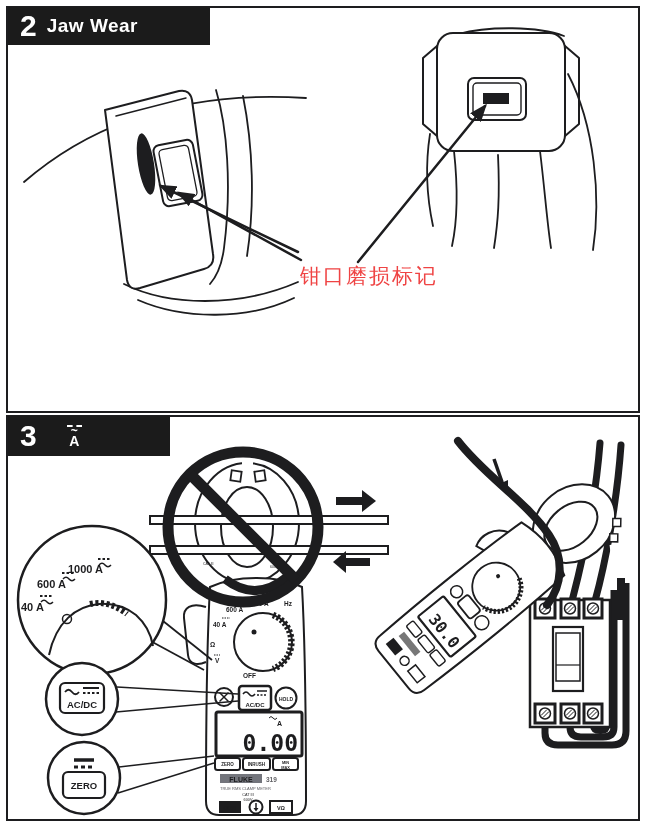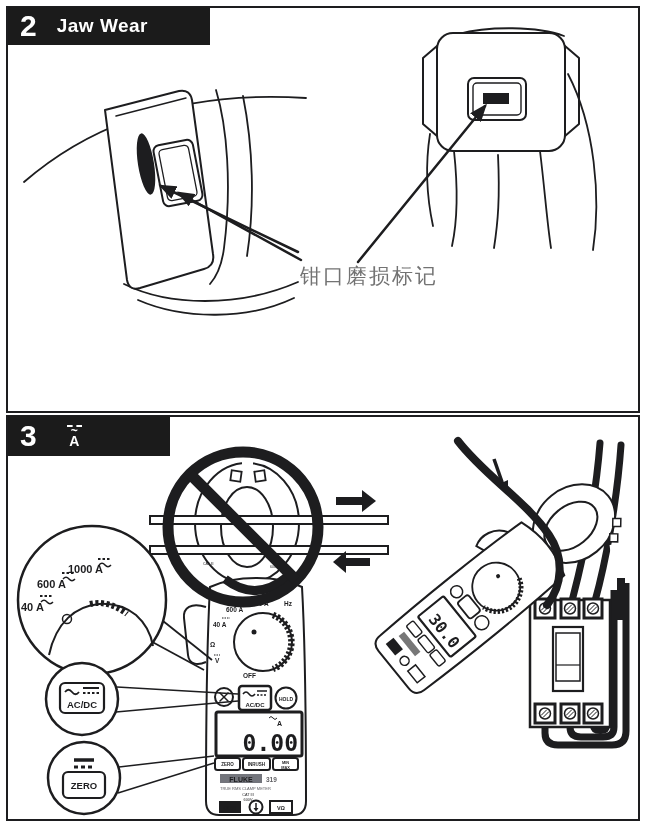--- a/index.html
+++ b/index.html
@@ -4,26 +4,26 @@
 <style>
   html,body{margin:0;padding:0;background:#fff;}
   #page{position:relative;width:646px;height:827px;background:#fff;overflow:hidden;}
   .frame{position:absolute;border:2px solid #1d1d1f;background:#fff;box-sizing:border-box;}
   #frame2{left:6px;top:6px;width:634px;height:407px;}
   #frame3{left:6px;top:415px;width:634px;height:406px;}
   .hbar{position:absolute;background:#1b1b1b;color:#fff;display:flex;align-items:center;z-index:5;}
   #bar2{left:8px;top:7px;width:202px;height:38px;}
   #bar3{left:8px;top:416px;width:162px;height:40px;}
   .hnum{font:bold 30px "Liberation Sans",sans-serif;margin-left:12px;}
-  .htitle{font:bold 19px "Liberation Sans",sans-serif;margin-left:20px;letter-spacing:.5px;}
+  .htitle{font:bold 19px "Liberation Sans",sans-serif;margin-left:10px;letter-spacing:.5px;}
   .hsym{display:flex;flex-direction:column;align-items:center;margin-left:30px;line-height:1;}
   .acdc-dash{width:15px;height:0;border-top:2.5px dashed #fff;margin-bottom:1px;}
   .hsym .tl{font:bold 12px "Liberation Sans",sans-serif;line-height:7px;}
   .hsym .lt{font:bold 14px "Liberation Sans",sans-serif;line-height:13px;}
-  .caption{position:absolute;left:300px;top:262px;font:21px "DejaVu Serif",serif;color:#737373;letter-spacing:2px;z-index:4;}
+  .caption{position:absolute;left:300px;top:262px;font:21px "DejaVu Serif",serif;color:#ef4444;letter-spacing:2px;z-index:4;}
   svg{position:absolute;}
   #art2{left:6px;top:6px;}
   #art3{left:6px;top:415px;}
   svg text{font-family:"Liberation Sans",sans-serif;fill:#1d1d1f;}
   .b{font-weight:bold;}
   .seg{font-family:"DejaVu Sans Mono",monospace;font-weight:bold;}
   .gy{fill:#5f5f63;}
   .ln{stroke:#1d1d1f;fill:none;}
   .lnw{stroke:#1d1d1f;fill:#fff;}
 </style>

